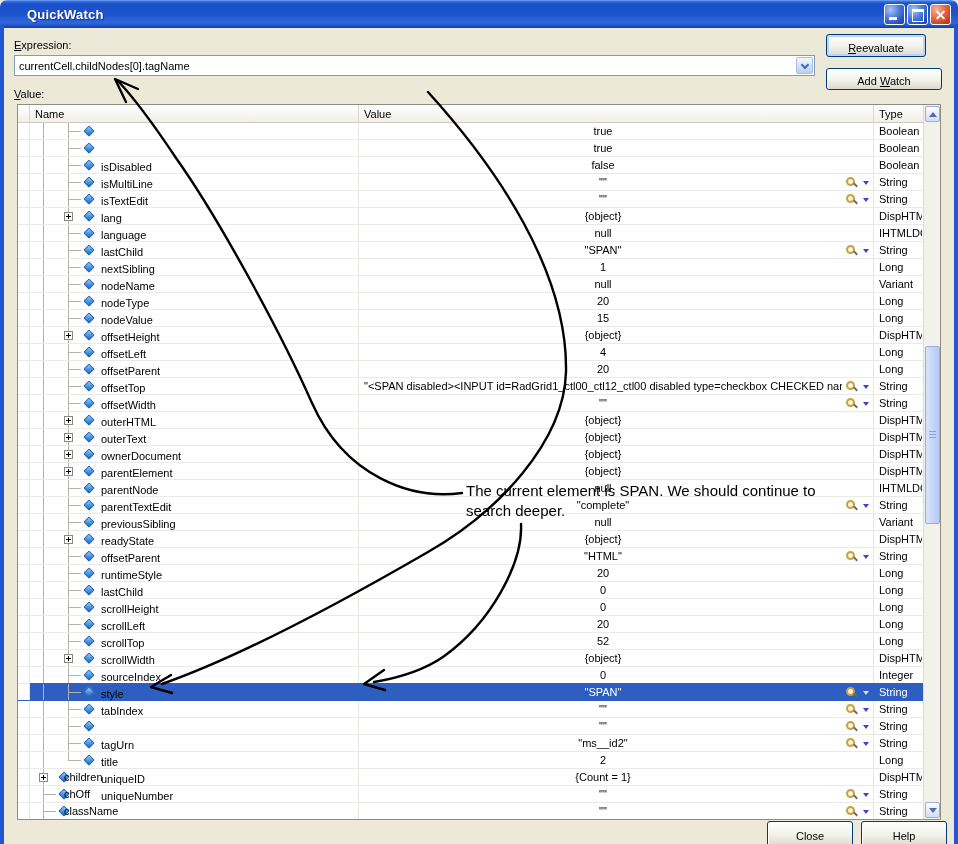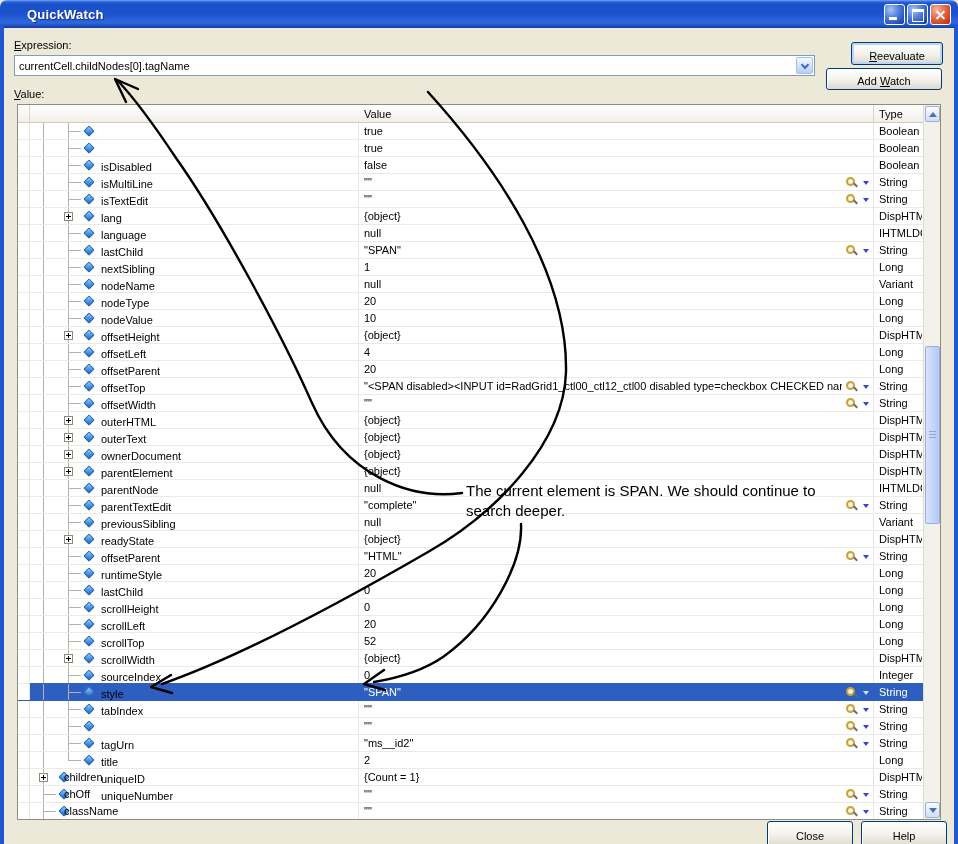--- a/index.html
+++ b/index.html
@@ -65,21 +65,21 @@
   .plus::before { content:""; position:absolute; left:1px; right:1px; top:3px; height:1px; background:#000; }
   .plus::after  { content:""; position:absolute; top:1px; bottom:1px; left:3px; width:1px; background:#000; }
   .lvl2 .dash { left:50px; } .lvl2 .plus { left:46px; }
   .lvl1 .dash { left:25px; } .lvl1 .plus { left:21px; }
   .diamond { position:absolute; top:4px; width:8px; height:8px; transform:rotate(45deg); border-radius:1px;
     background:linear-gradient(135deg,#bfe3fa 0%,#56a0e8 45%,#1d5bb0 100%);
     box-shadow:inset 0 0 0 1px #2a66b8; z-index:2; }
   .lvl2 .diamond { left:67px; } .lvl1 .diamond { left:42px; }
   .nm,.val,.typ { position:absolute; top:2px; font-size:11px; white-space:nowrap; z-index:2; color:#000; }
   .lvl2 .nm { left:83px;margin-top:36px; } .lvl1 .nm { left:46px; }
-  .val { left:346px; width:478px; overflow:hidden; }
+  .val { left:346px; width:478px; overflow:hidden;text-align:center; }
   .typ { left:861px; width:43px; overflow:hidden; }
   .row.sel .nm,.row.sel .val,.row.sel .typ { color:#fff; }
   .magwrap { position:absolute; left:828px; top:2px; width:26px; height:13px; z-index:3; }
   .maglass { position:absolute; left:0; top:1px; width:9px; height:9px; border:2px solid #c8a23c;
     border-radius:50%; background:radial-gradient(#ffffff,#f1e2ae); }
   .maghandle { position:absolute; left:7px; top:8px; width:5px; height:2px; background:#6b6b6b; transform:rotate(45deg); }
   .ddm { position:absolute; left:17px; top:5px; width:0; height:0;
     border-left:3px solid transparent; border-right:3px solid transparent; border-top:4px solid #3845c8; }
   .row.sel .ddm { border-top-color:#cfe0fa; }
 
@@ -119,28 +119,29 @@
 
   <span class="lbl" style="left:14px; top:39px;"><span style="text-decoration: underline;">E</span><span>x</span><span>p</span><span>r</span><span>e</span><span>s</span><span>s</span><span>i</span><span>o</span><span>n</span><span>:</span></span>
 
   <div class="combo">
     <input value="currentCell.childNodes[0].tagName" style="">
     <div class="drop">
       <span class="chev"></span>
     </div>
   </div>
 
-  <button class="xpbtn focusring" style="left:826px; top:42px; width:92px; height:23px;margin-left:25px;"><span style="text-decoration: underline;">R</span><span>e</span><span>e</span><span>v</span><span>a</span><span>l</span><span>u</span><span>a</span><span>t</span><span>e</span></button>
+  <button class="xpbtn focusring" style="left:826px; top:34px; width:100px; height:23px;"><span style="text-decoration: underline;">R</span><span>e</span><span>e</span><span>v</span><span>a</span><span>l</span><span>u</span><span>a</span><span>t</span><span>e</span></button>
   <button class="xpbtn" style="left:826px; top:68px; width:116px; height:22px;"><span>A</span><span>d</span><span>d</span><span> </span><span style="text-decoration: underline;">W</span><span>a</span><span>t</span><span>c</span><span>h</span></button>
 
   <span class="lbl" style="left:14px; top:88px;"><span style="text-decoration: underline;">V</span><span>a</span><span>l</span><span>u</span><span>e</span><span>:</span></span>
 
   <div class="grid">
     <div class="ghead">
       <div class="hcell" style="left:0; width:12px; padding-left:0;"></div>
+      <div class="hcell" style="left:12px; width:329px;">Name</div>
       <div class="hcell" style="left:341px; width:515px;">Value</div>
       <div class="hcell" style="left:856px; width:49px; border-right:0;">Type</div>
     </div>
     <div class="rows">
         <div class="row lvl2">
           <span class="c-sel"></span>
           <span class="sep n"></span>
           <span class="sep v"></span>
           <span class="g g1"></span>
           <span class="g g2"></span>
@@ -287,21 +288,21 @@
         </div>
         <div class="row lvl2">
           <span class="c-sel"></span>
           <span class="sep n"></span>
           <span class="sep v"></span>
           <span class="g g1"></span>
           <span class="g g2"></span>
           <span class="dash"></span>
           <span class="diamond"></span>
           <span class="nm">offsetLeft</span>
-          <span class="val">10</span>
+          <span class="val">15</span>
           <span class="typ">Long</span>
         </div>
         <div class="row lvl2">
           <span class="c-sel"></span>
           <span class="sep n"></span>
           <span class="sep v"></span>
           <span class="g g1"></span>
           <span class="g g2"></span>
           <span class="plus"></span>
           <span class="diamond"></span>

